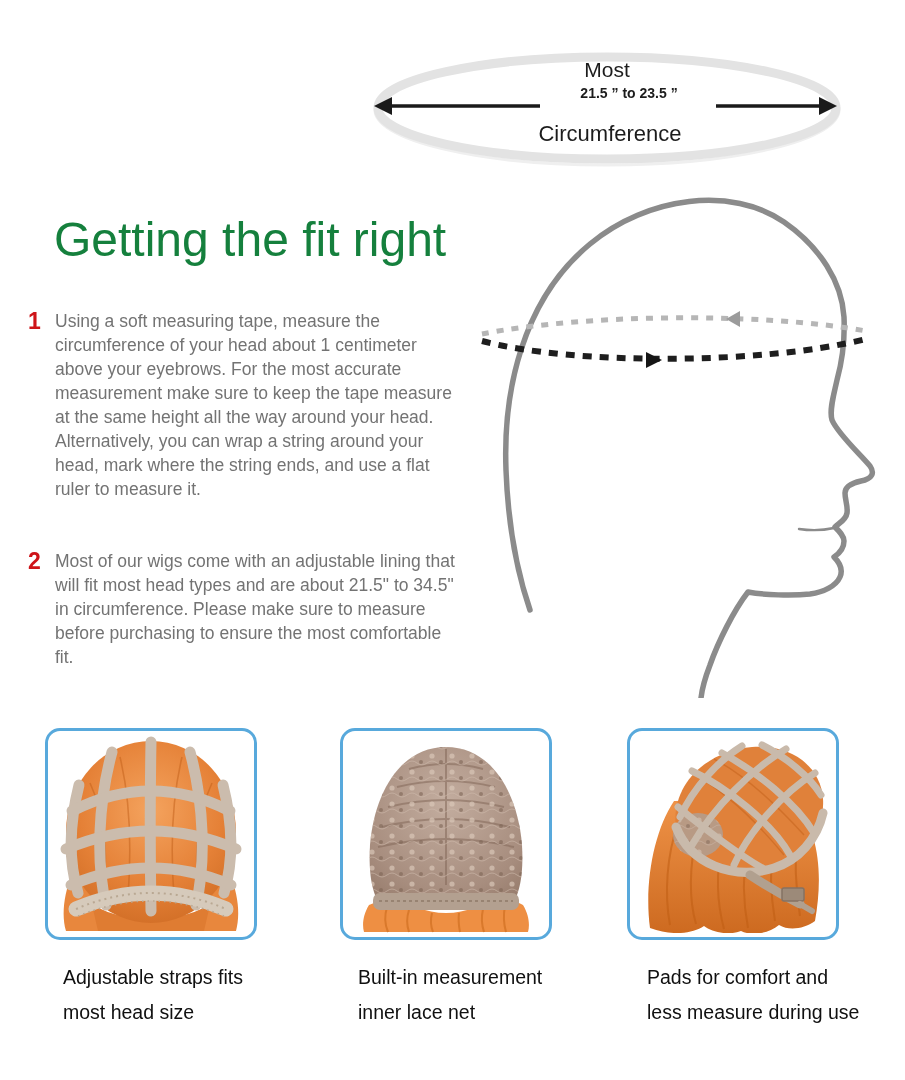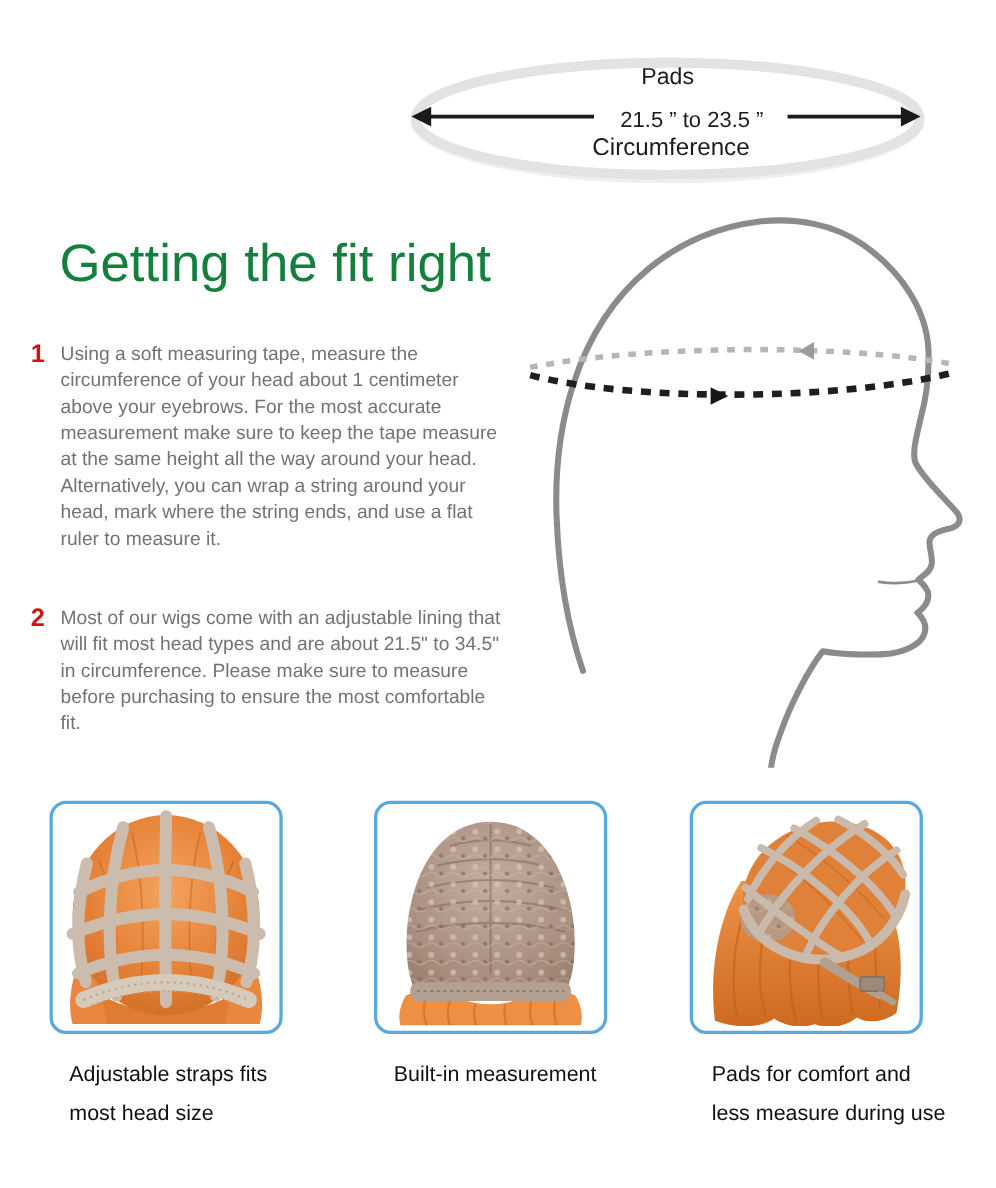--- a/index.html
+++ b/index.html
@@ -13,21 +13,21 @@
   .abs{position:absolute;}
 
   
   .ring-wrap{left:366px;top:42px;width:478px;height:132px;}
   .ring-svg{position:absolute;left:0;top:0;}
   .ring-label{
     position:absolute;text-align:center;color:#1c1c1c;
     font-size:21px;line-height:23px;white-space:nowrap;
   }
   .ring-size{left:181px;top:16px;width:120px;}
-  .ring-range{left:143px;top:56px;width:240px;font-size:20px;}
+  .ring-range{left:143px;top:40px;width:240px;font-size:14px;font-weight:bold;}
   .ring-circ{left:124px;top:80px;width:240px;font-size:22px;}
 
   
   .heading{
     left:54px;top:214px;
     font-size:48px;line-height:52px;
     color:#15803d;white-space:nowrap;
   }
 
   
@@ -75,21 +75,21 @@
     <svg class="ring-svg" width="478" height="132" viewBox="0 0 478 132">
       <ellipse cx="241" cy="68" rx="232" ry="55" fill="none" stroke="#efefef" stroke-width="3"></ellipse>
       <ellipse cx="241" cy="66" rx="229" ry="51" fill="none" stroke="#e3e3e3" stroke-width="9"></ellipse>
       <g>
         <line x1="22" y1="64" x2="174" y2="64" stroke="#1a1a1a" stroke-width="3.5"></line>
         <line x1="350" y1="64" x2="456" y2="64" stroke="#1a1a1a" stroke-width="3.5"></line>
         <polygon points="8,64 26,55 26,73" fill="#1a1a1a"></polygon>
         <polygon points="471,64 453,55 453,73" fill="#1a1a1a"></polygon>
       </g>
     </svg>
-    <div class="ring-label ring-size">Pads</div>
+    <div class="ring-label ring-size">Most</div>
     <div class="ring-label ring-range">21.5 ” to 23.5 ”</div>
     <div class="ring-label ring-circ">Circumference</div>
   </div>
 
   <div class="abs heading">Getting the fit right</div>
 
   <div>
     <span class="step-num s1">1</span>
     <p class="step-text s1">Using a soft measuring tape, measure the circumference of your head about 1 centimeter above your eyebrows. For the most accurate measurement make sure to keep the tape measure at the same height all the way around your head. Alternatively, you can wrap a string around your head, mark where the string ends, and use a flat ruler to measure it.</p>
   </div>
@@ -250,19 +250,20 @@
       </svg>
     </div>
   </div>
 
   <div class="caption cap1">
     <div>Adjustable straps fits</div>
     <div>most head size</div>
   </div>
   <div class="caption cap2">
     <div>Built-in measurement</div>
+    <div>inner lace net</div>
   </div>
   <div class="caption cap3">
     <div>Pads for comfort and</div>
     <div>less measure during use</div>
   </div>
 
 </div>
 
 </body></html>

